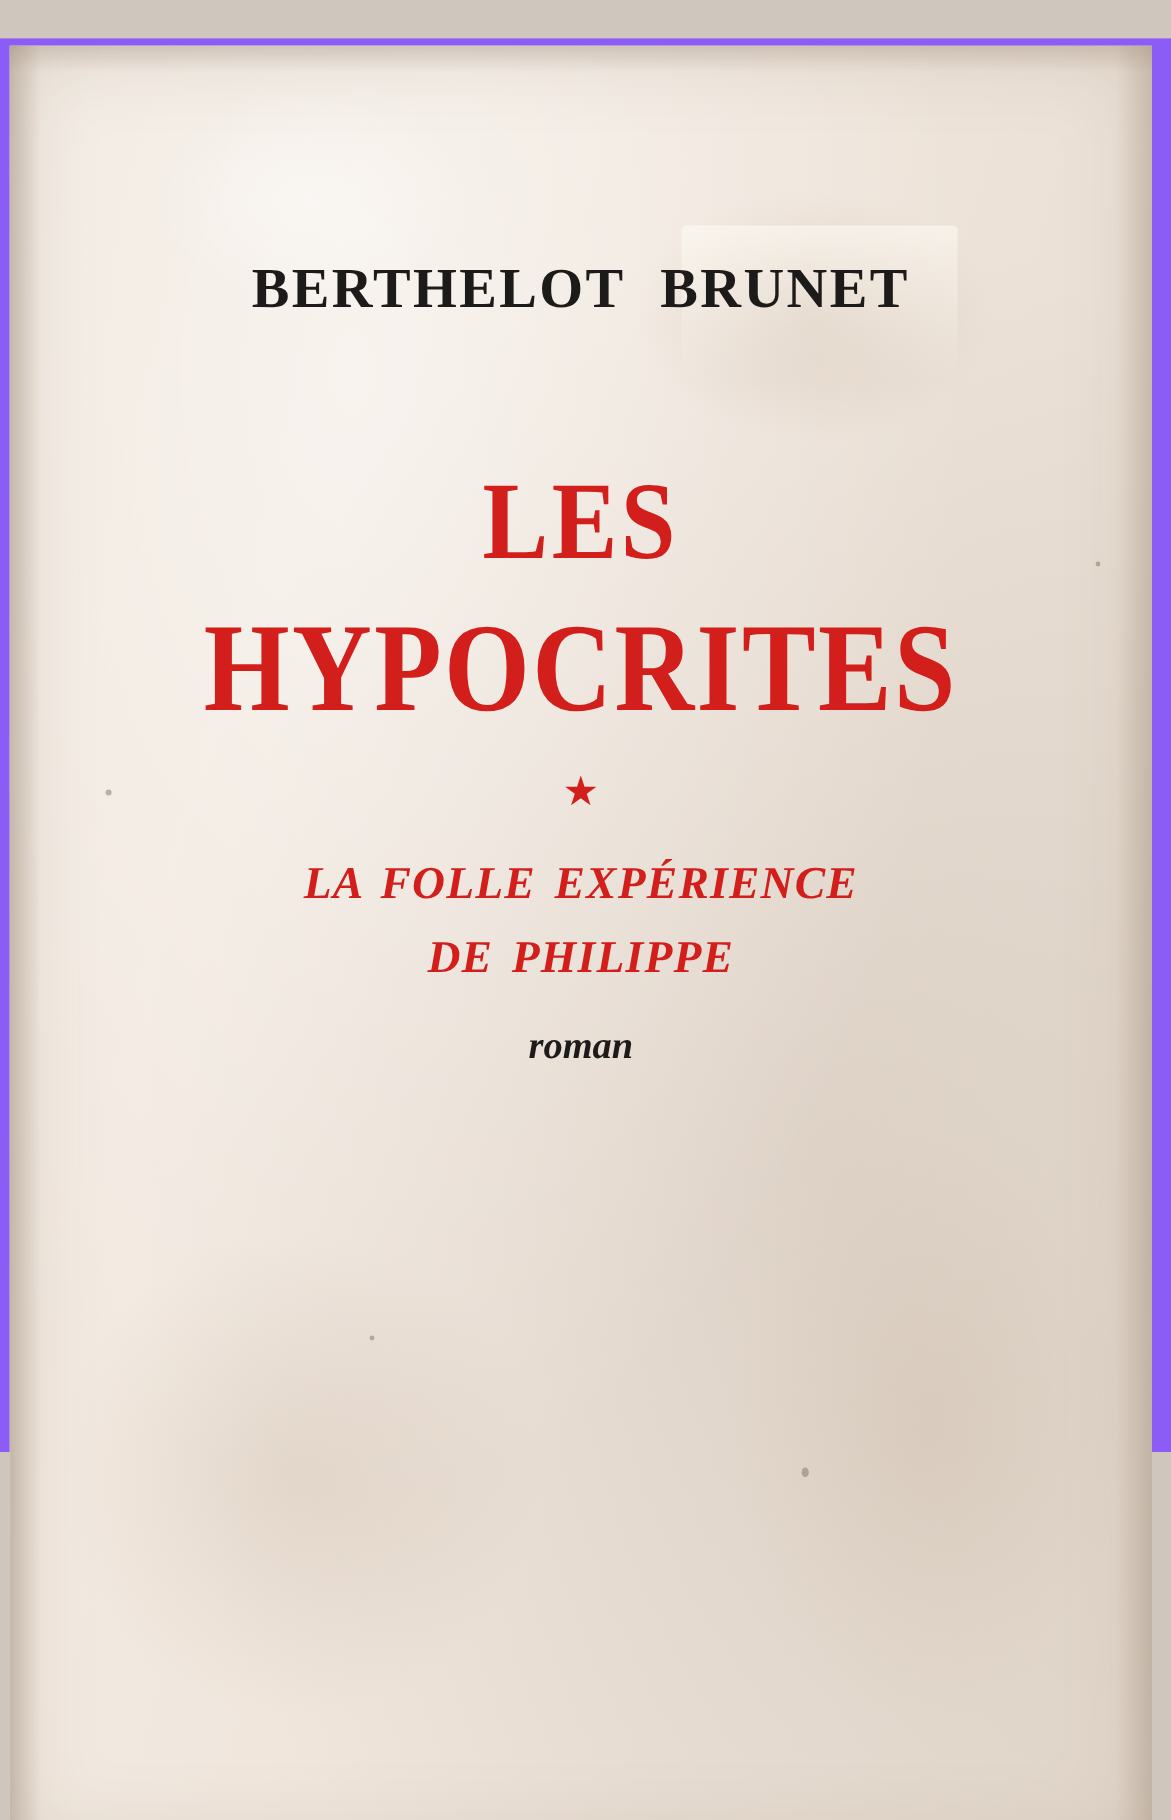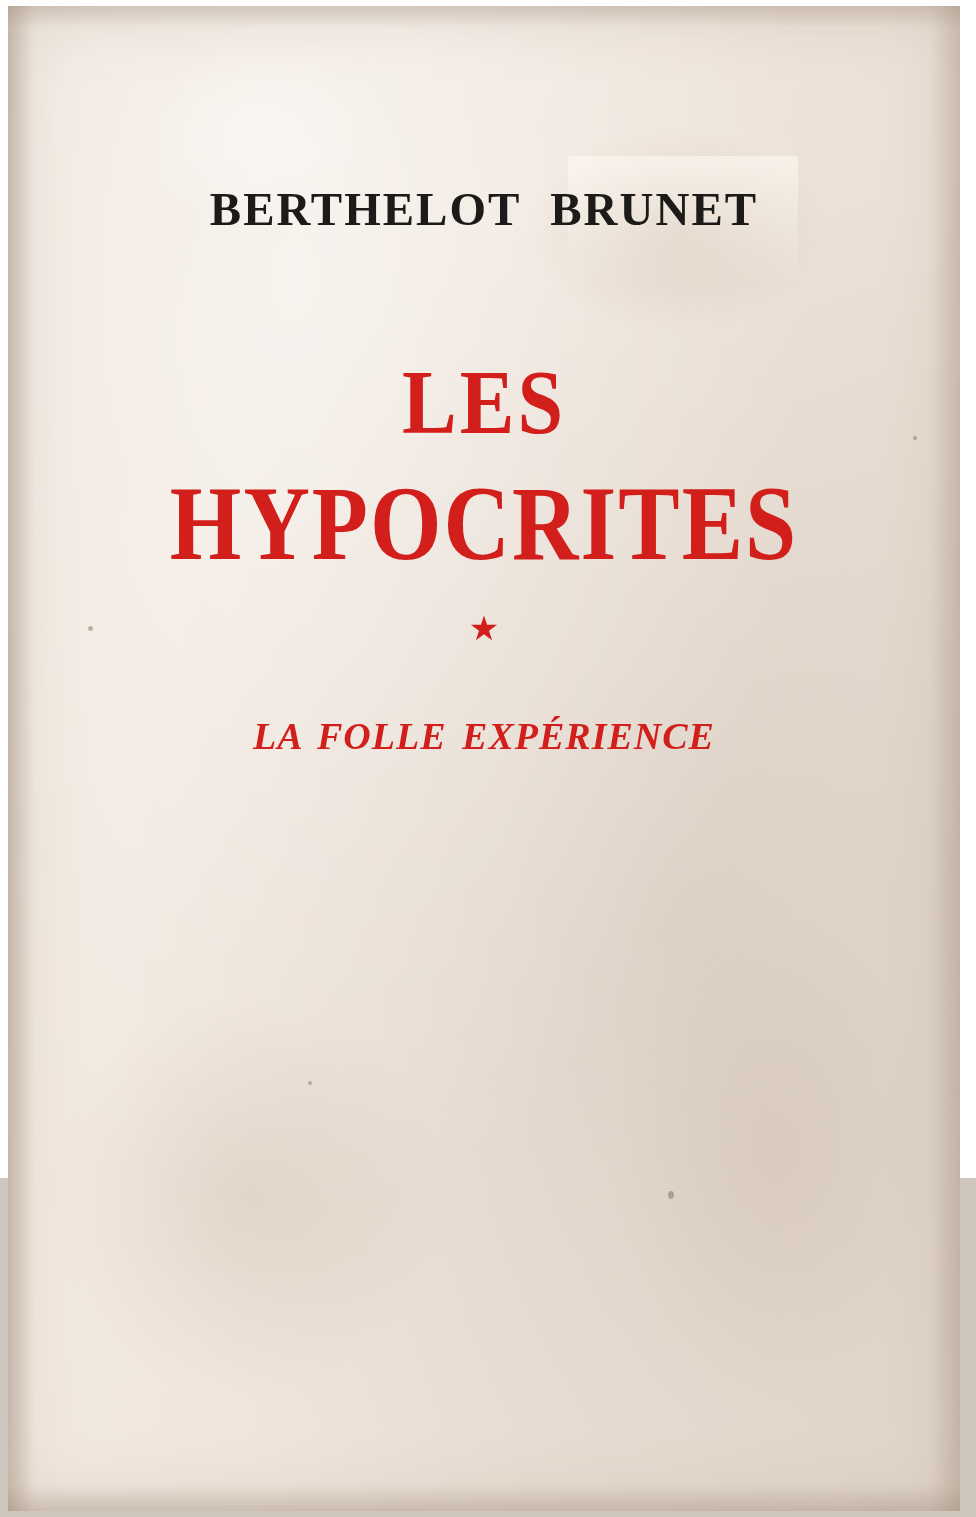--- a/index.html
+++ b/index.html
@@ -12,21 +12,22 @@
     height: 1517px;
     overflow: hidden;
     font-family: "Liberation Serif", serif;
   }
 
   
   #scan {
     position: relative;
     width: 976px;
     height: 1178px;
-    background: #ffffff;
+    background: #8b5cf6;
+    margin-top: 32px;
   }
 
   
   #cover {
     position: absolute;
     left: 8px;
     top: 6px;
     width: 952px;
     height: 1505px;
     background:
@@ -108,21 +109,21 @@
   }
 
   #asterisk {
     top: 606px;
     font-size: 34px;
     color: #d21f1b;
     line-height: 1;
   }
 
   #subtitle1 {
-    top: 708px;
+    top: 676px;
     font-family: "Liberation Serif", serif;
     font-weight: bold;
     font-style: italic;
     font-size: 38px;
     letter-spacing: 1px;
     word-spacing: 5px;
     color: #d21f1b;
   }
 
   #subtitle2 {
@@ -182,17 +183,19 @@
     <div class="block" id="author">BERTHELOT  BRUNET</div>
 
     <div class="block" id="title-line1">LES</div>
 
     <div class="block" id="title-line2">HYPOCRITES</div>
 
     <div class="block" id="asterisk">★</div>
 
     <div class="block" id="subtitle1">LA FOLLE EXPÉRIENCE</div>
 
-
+    <div class="block" id="subtitle2">DE PHILIPPE</div>
+
+    <div class="block" id="genre">roman</div>
 
 
   </div>
 </div>
 
 </body></html>

